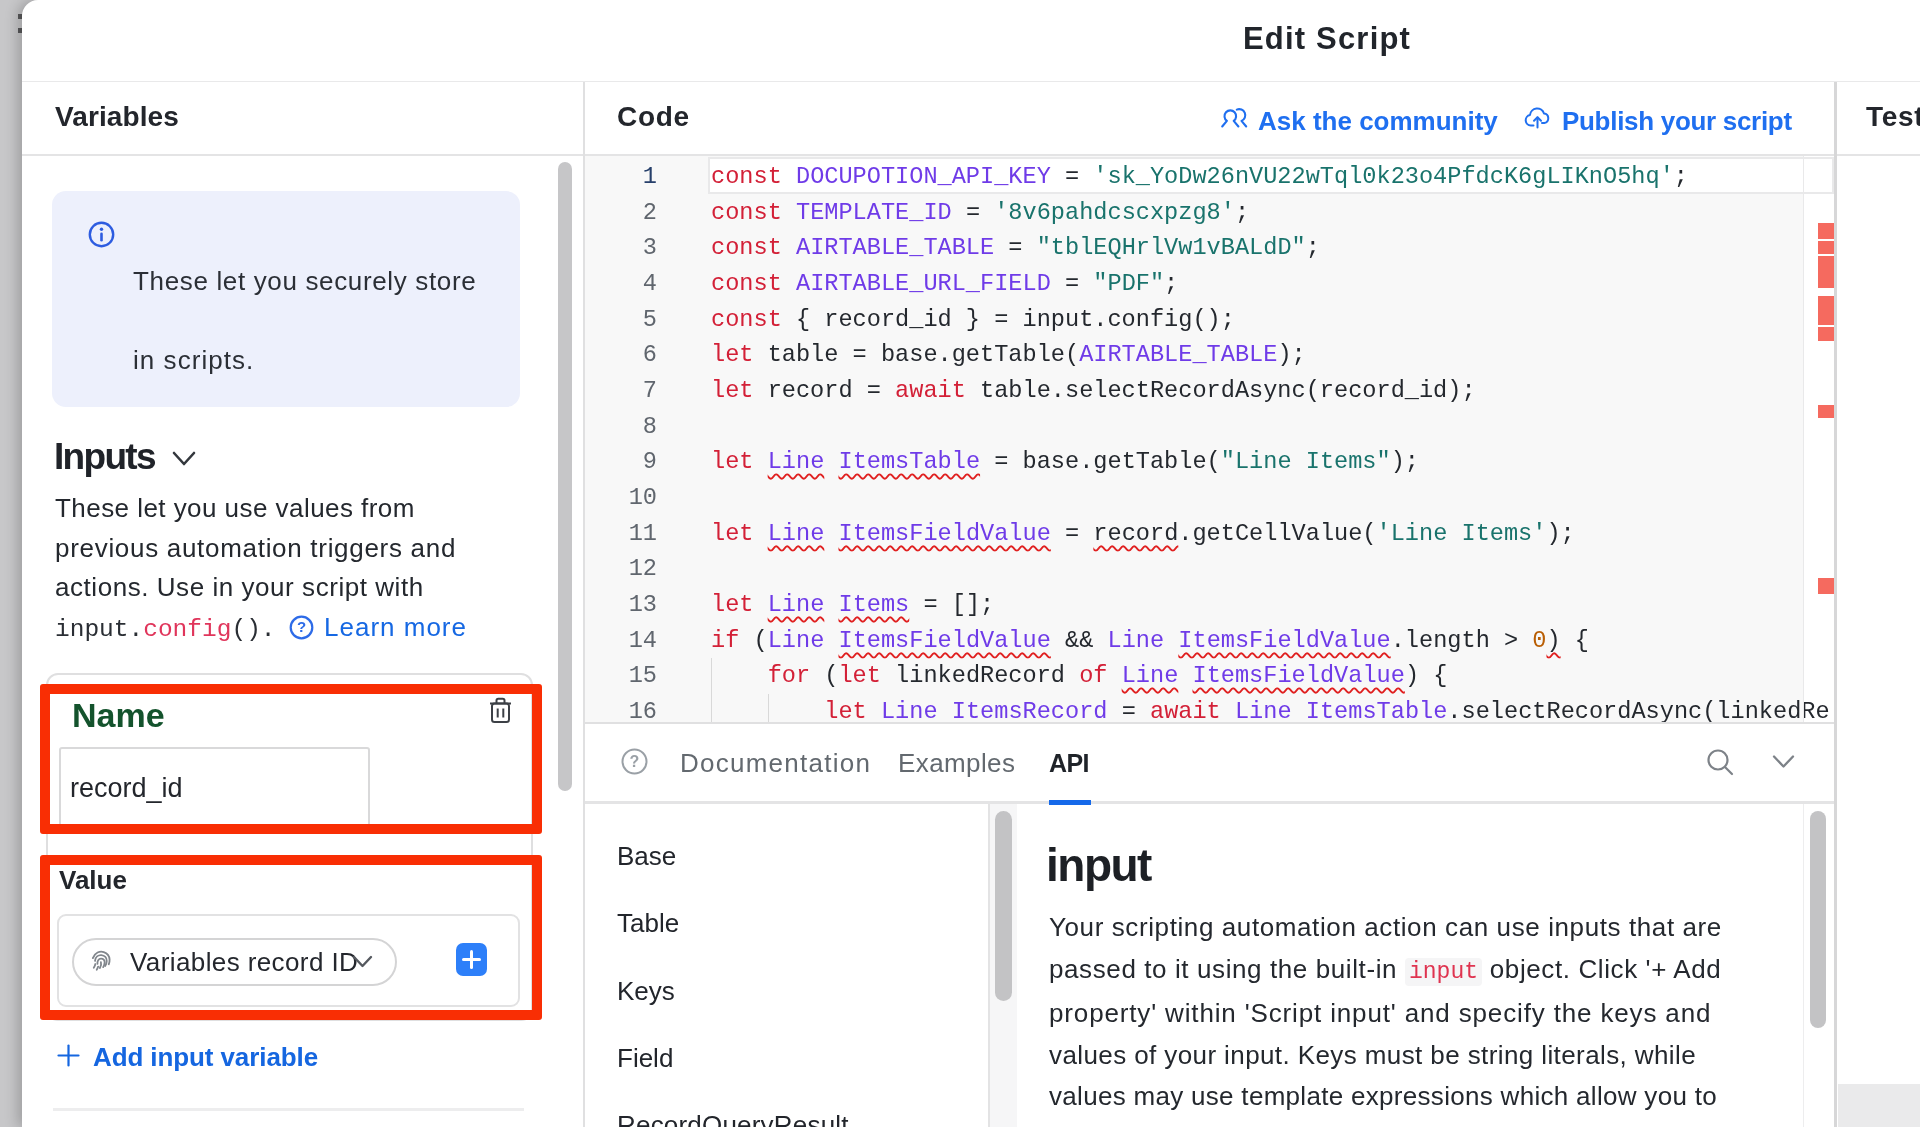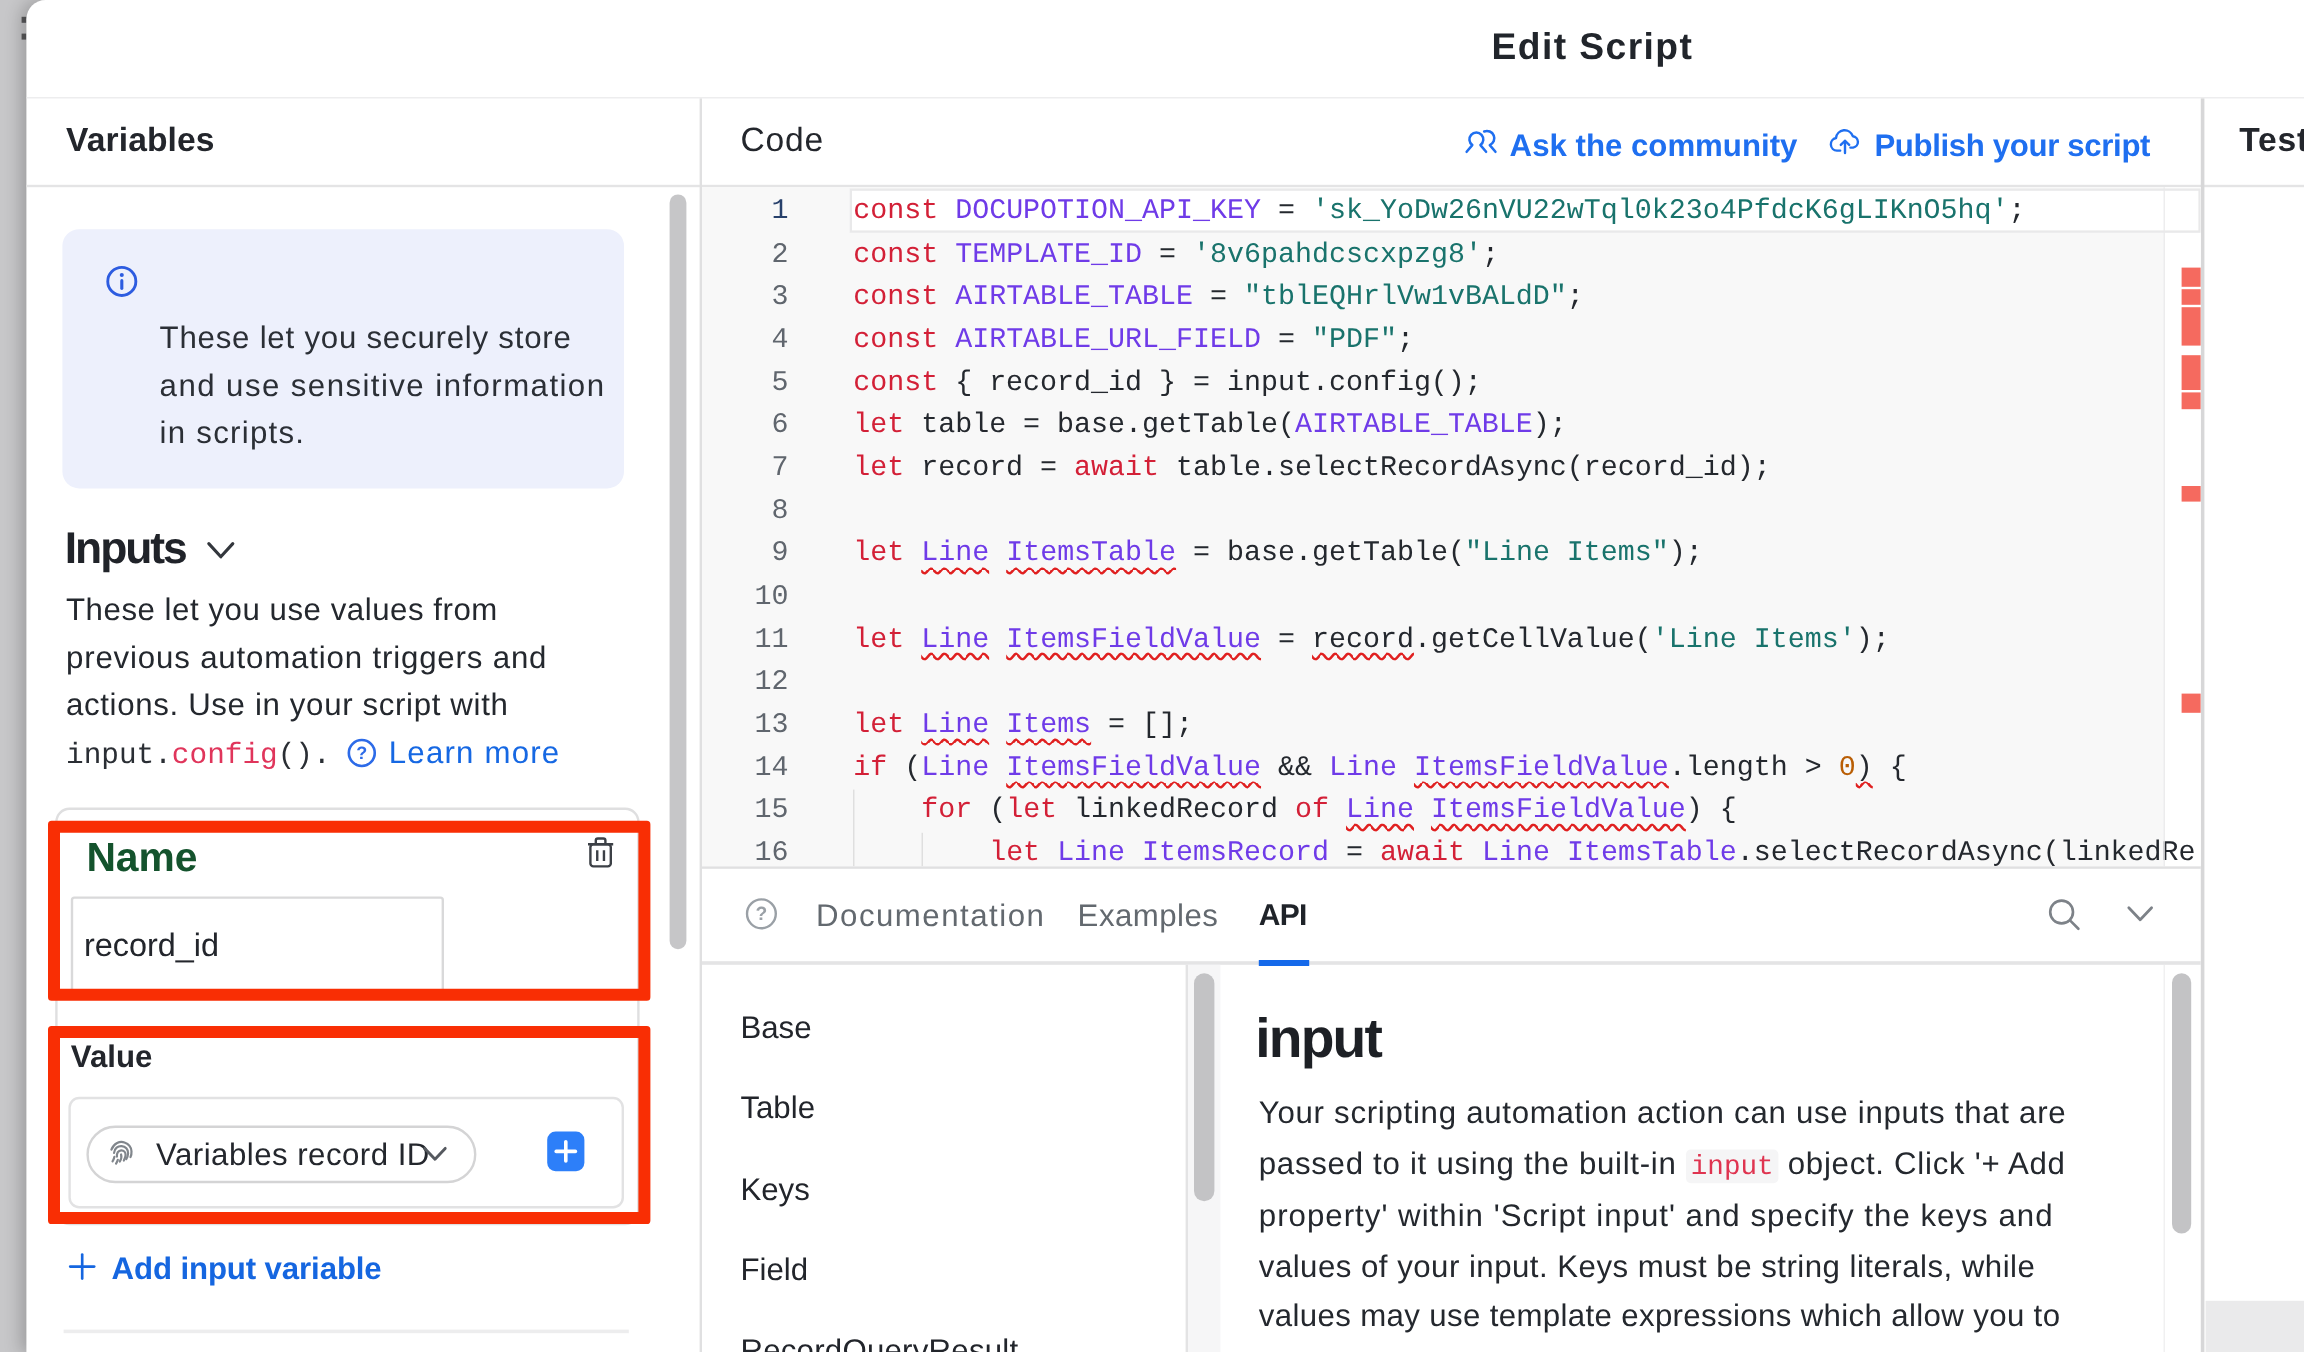--- a/index.html
+++ b/index.html
@@ -25,21 +25,21 @@
 
   <div class="abs" style="left:18px;top:14px;width:4px;height:5px;background:#59595b;"></div>
   <div class="abs" style="left:18px;top:28px;width:4px;height:5px;background:#59595b;"></div>
 
   <div class="dialog"></div>
 
   <div class="abs" style="left:1327px;top:21px;transform:translateX(-50%);font-size:31px;font-weight:700;letter-spacing:1.2px;color:#21252b;">Edit Script</div>
   <div class="hline" style="left:22px;top:81px;width:1898px;height:1px;"></div>
 
   <div class="abs" style="left:55px;top:101px;font-size:28px;font-weight:600;letter-spacing:0.1px;color:#23262c;">Variables</div>
-  <div class="abs" style="left:617px;top:101px;font-size:28px;font-weight:400;letter-spacing:0.7px;color:#23262c;">Code</div>
+  <div class="abs" style="left:617px;top:101px;font-size:28px;font-weight:700;letter-spacing:0.7px;color:#23262c;">Code</div>
   <div class="abs" style="left:1866px;top:101px;font-size:28px;font-weight:600;letter-spacing:0.7px;color:#23262c;">Test</div>
   <svg class="abs" style="left:1220px;top:107px;" width="28" height="23" viewBox="0 0 28 23">
     <g fill="none" stroke="#1f6ff0" stroke-width="2.1" stroke-linecap="round" stroke-linejoin="round">
       <path d="M2.2 19.5 L6.9 13.9 A5.8 5.8 0 1 1 13.7 13.9 L18.4 19.5"></path>
       <path d="M16.8 2.6 A5.8 5.8 0 0 1 21.5 13.9 L26.2 19.5"></path>
     </g>
   </svg>
   <div class="abs" style="left:1258px;top:106px;font-size:26px;font-weight:600;color:#1f6ff0;">Ask the community</div>
   <svg class="abs" style="left:1524px;top:107px;" width="27" height="24" viewBox="0 0 27 24">
     <g fill="none" stroke="#1f6ff0" stroke-width="2" stroke-linecap="round" stroke-linejoin="round">
@@ -53,21 +53,21 @@
 
   <div class="vline" style="left:583px;top:82px;width:2px;height:1045px;"></div>
   <div class="vline" style="left:1834px;top:82px;width:3px;height:1045px;background:#d7d7d8;"></div>
 
   <div class="abs" style="left:52px;top:191px;width:468px;height:216px;background:#edf0fc;border-radius:14px;"></div>
   <svg class="abs" style="left:88px;top:221px;" width="27" height="27" viewBox="0 0 27 27">
     <circle cx="13.5" cy="13.5" r="11.7" fill="none" stroke="#2d5ce0" stroke-width="2.4"></circle>
     <circle cx="13.5" cy="8.2" r="1.7" fill="#2d5ce0"></circle>
     <rect x="12.2" y="11.6" width="2.6" height="9" rx="1.3" fill="#2d5ce0"></rect>
   </svg>
-  <div class="abs" style="left:133px;top:262px;font-size:26px;color:#2b2f36;line-height:39.5px;"><span style="letter-spacing:0.65px;">These let you securely store</span><br><span style="letter-spacing:1.2px;">and use sensitive information</span><br><span style="letter-spacing:1.05px;">in scripts.</span></div>
+  <div class="abs" style="left:133px;top:262px;font-size:26px;color:#2b2f36;line-height:39.5px;"><span style="letter-spacing:0.65px;">These let you securely store</span><br><br><span style="letter-spacing:1.05px;">in scripts.</span></div>
 
   <div class="abs" style="left:54px;top:436px;font-size:37px;font-weight:700;letter-spacing:-1.7px;color:#202329;">Inputs</div>
   <svg class="abs" style="left:170px;top:448px;" width="28" height="22" viewBox="0 0 28 22">
     <polyline points="4,5 14,16 24,5" fill="none" stroke="#33373d" stroke-width="2.6" stroke-linecap="round" stroke-linejoin="round"></polyline>
   </svg>
 
   <div class="abs" style="left:55px;top:489px;font-size:26px;color:#24282e;line-height:39.7px;"><span style="letter-spacing:0.45px;">These let you use values from</span><br><span style="letter-spacing:0.7px;">previous automation triggers and</span><br><span style="letter-spacing:0.55px;">actions. Use in your script with</span><br><span style="font-family:'Liberation Mono',monospace;font-size:24.5px;color:#2a2e34;">input.<span style="color:#e0355b;">config</span>().</span> <svg style="display:inline-block;vertical-align:-4px;margin-left:6px;margin-right:3px;" width="25" height="25" viewBox="0 0 25 25">
         <circle cx="12.5" cy="12.5" r="10.8" fill="none" stroke="#2d6be8" stroke-width="2.2"></circle>
         <text x="12.5" y="17.4" text-anchor="middle" font-size="15" font-weight="700" fill="#2d6be8">?</text>
       </svg> <span style="font-weight:500;letter-spacing:1.0px;color:#1668e3;text-align:right;">Learn more</span></div>

